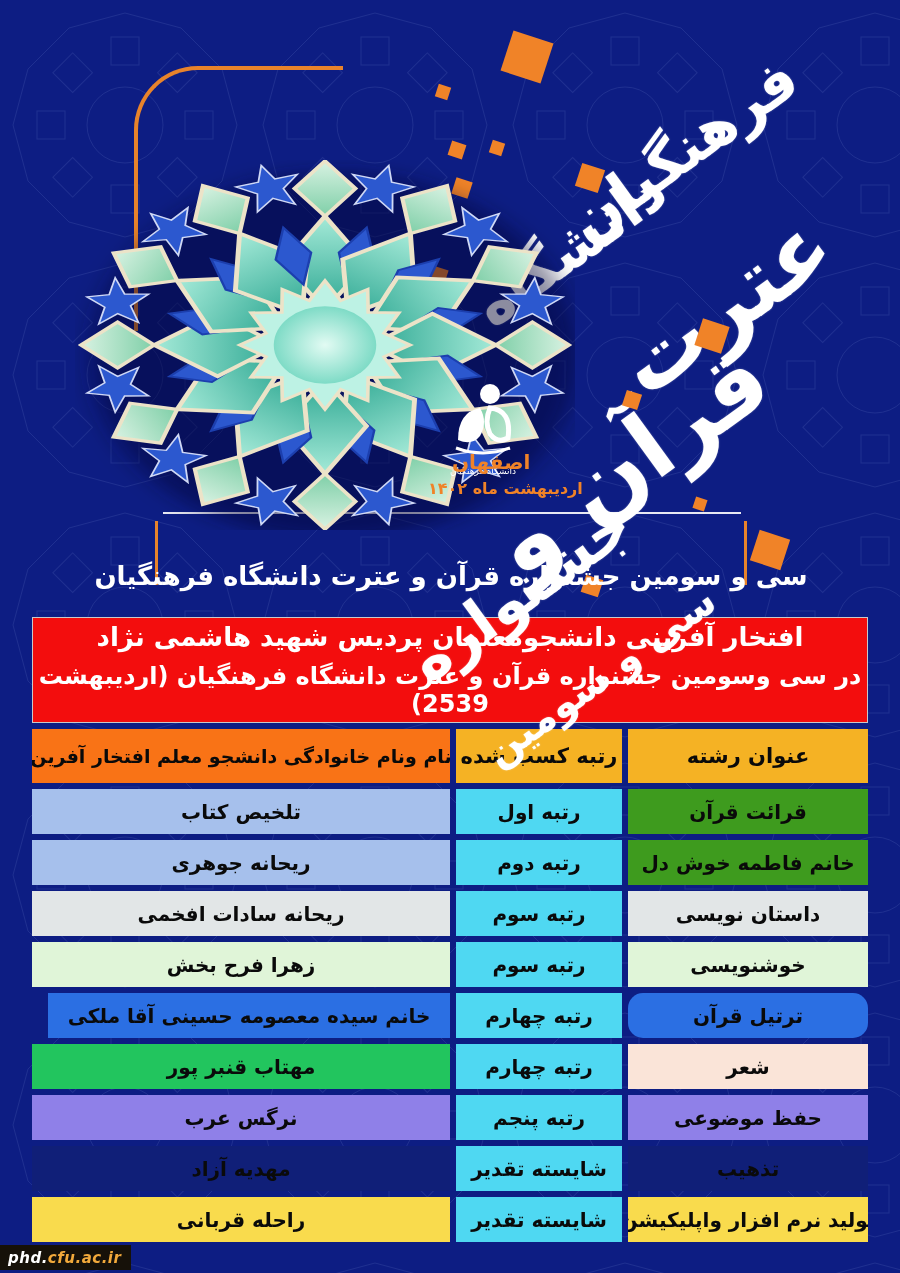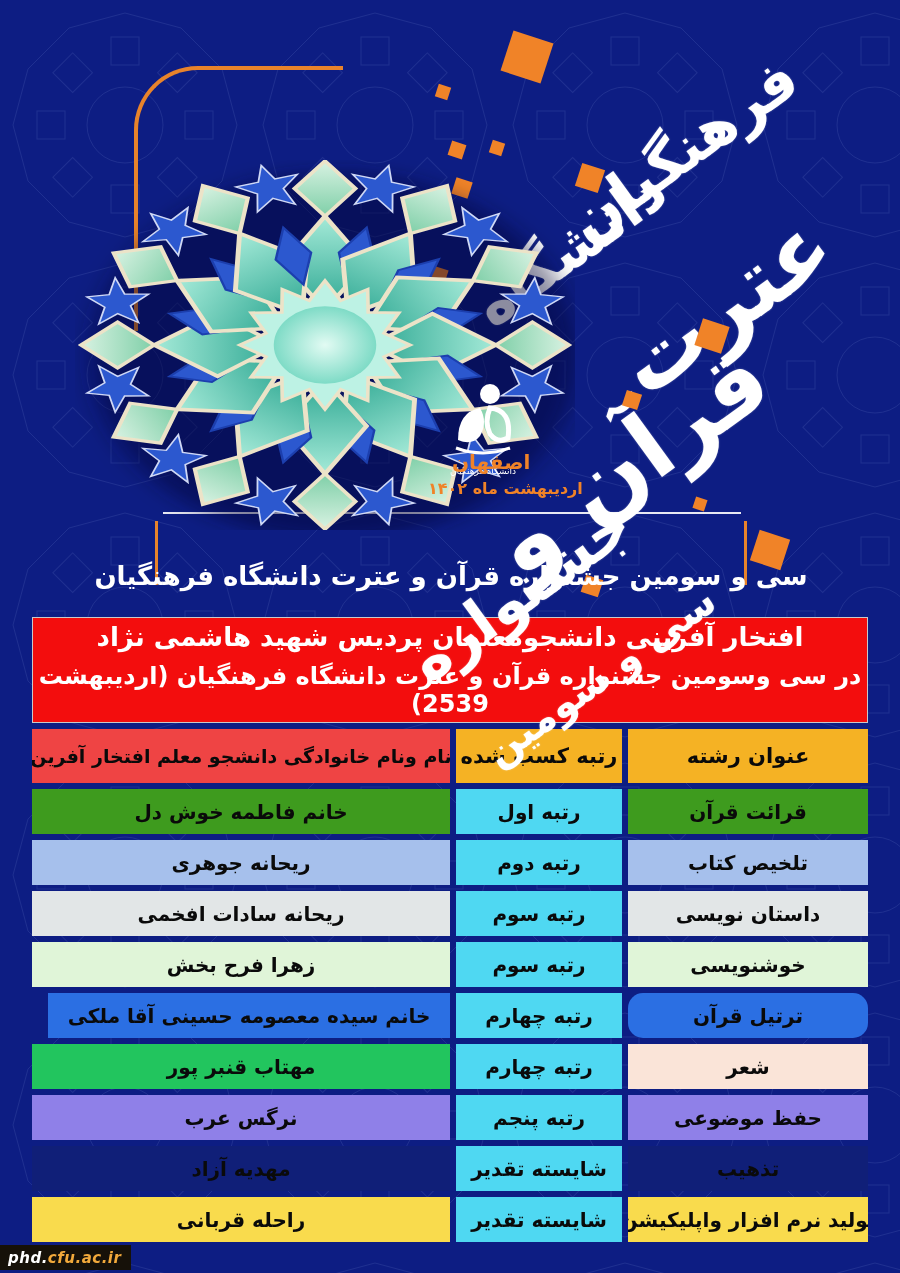--- a/index.html
+++ b/index.html
@@ -181,27 +181,27 @@
   <div class="abs festival-line">سی و سومین جشنواره قرآن و عترت دانشگاه فرهنگیان</div>
 
   <div class="abs banner">
     <div class="l1">افتخار آفرینی دانشجومعلمان پردیس شهید هاشمی نژاد</div>
     <div class="l2">در سی وسومین جشنواره قرآن و عترت دانشگاه فرهنگیان (اردیبهشت 2539)</div>
   </div>
 
   <div class="abs results-table">
     <div class="cell head-cell" style="background: rgb(245, 178, 36);">عنوان رشته</div>
     <div class="cell head-cell" style="background: rgb(245, 178, 36);">رتبه کسب شده</div>
-    <div class="cell head-cell head-name" style="background: #ef4444;">نام ونام خانوادگی دانشجو معلم افتخار آفرین</div>
+    <div class="cell head-cell head-name" style="background: #f97316;">نام ونام خانوادگی دانشجو معلم افتخار آفرین</div>
 
     <div class="cell" style="background: rgb(62, 155, 30);">قرائت قرآن</div>
     <div class="cell" style="background: rgb(79, 216, 242);">رتبه اول</div>
+    <div class="cell" style="background: rgb(166, 192, 236);">تلخیص کتاب</div>
+
     <div class="cell" style="background: rgb(62, 155, 30);">خانم فاطمه خوش دل</div>
-
-    <div class="cell" style="background: rgb(166, 192, 236);">تلخیص کتاب</div>
     <div class="cell" style="background: rgb(79, 216, 242);">رتبه دوم</div>
     <div class="cell" style="background: rgb(166, 192, 236);">ریحانه جوهری</div>
 
     <div class="cell" style="background: rgb(226, 230, 231);">داستان نویسی</div>
     <div class="cell" style="background: rgb(79, 216, 242);">رتبه سوم</div>
     <div class="cell" style="background: rgb(226, 230, 231);">ریحانه سادات افخمی</div>
 
     <div class="cell" style="background: rgb(224, 245, 216);">خوشنویسی</div>
     <div class="cell" style="background: rgb(79, 216, 242);">رتبه سوم</div>
     <div class="cell" style="background: rgb(224, 245, 216);">زهرا فرح بخش</div>

